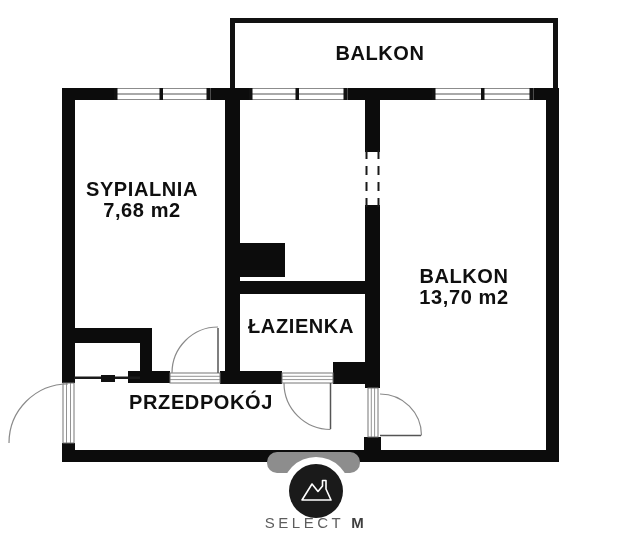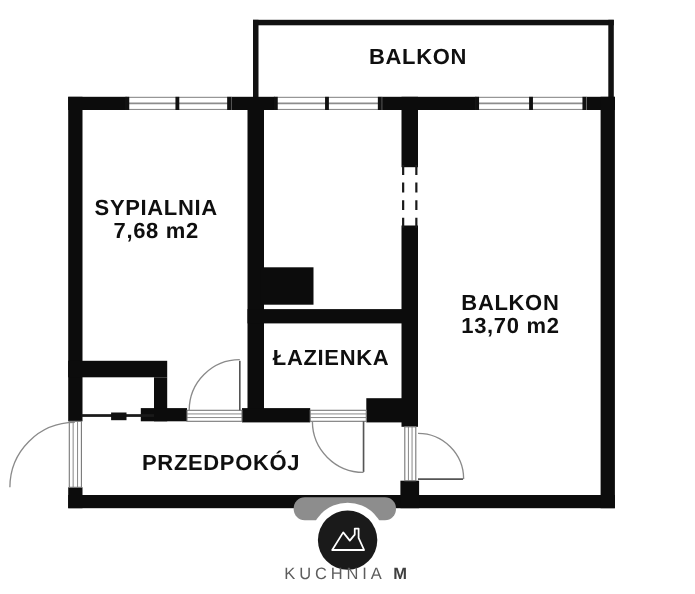--- a/index.html
+++ b/index.html
@@ -154,21 +154,21 @@
 
   <div class="room-label" style="left:464px;top:287px">
     <div>BALKON</div>
     <div>13,70 m2</div>
   </div>
 
   <div class="room-label" style="left:301px;top:326px">
     <div>ŁAZIENKA</div>
   </div>
 
-  <div class="room-label" style="left:201px;top:422px">
+  <div class="room-label" style="left:201px;top:402px">
     <div>PRZEDPOKÓJ</div>
   </div>
 
   <div class="brand">
-    <span>KUCHNIA</span><span class="m">M</span>
+    <span>SELECT</span><span class="m">M</span>
   </div>
 
 </div>
 
 </body></html>

